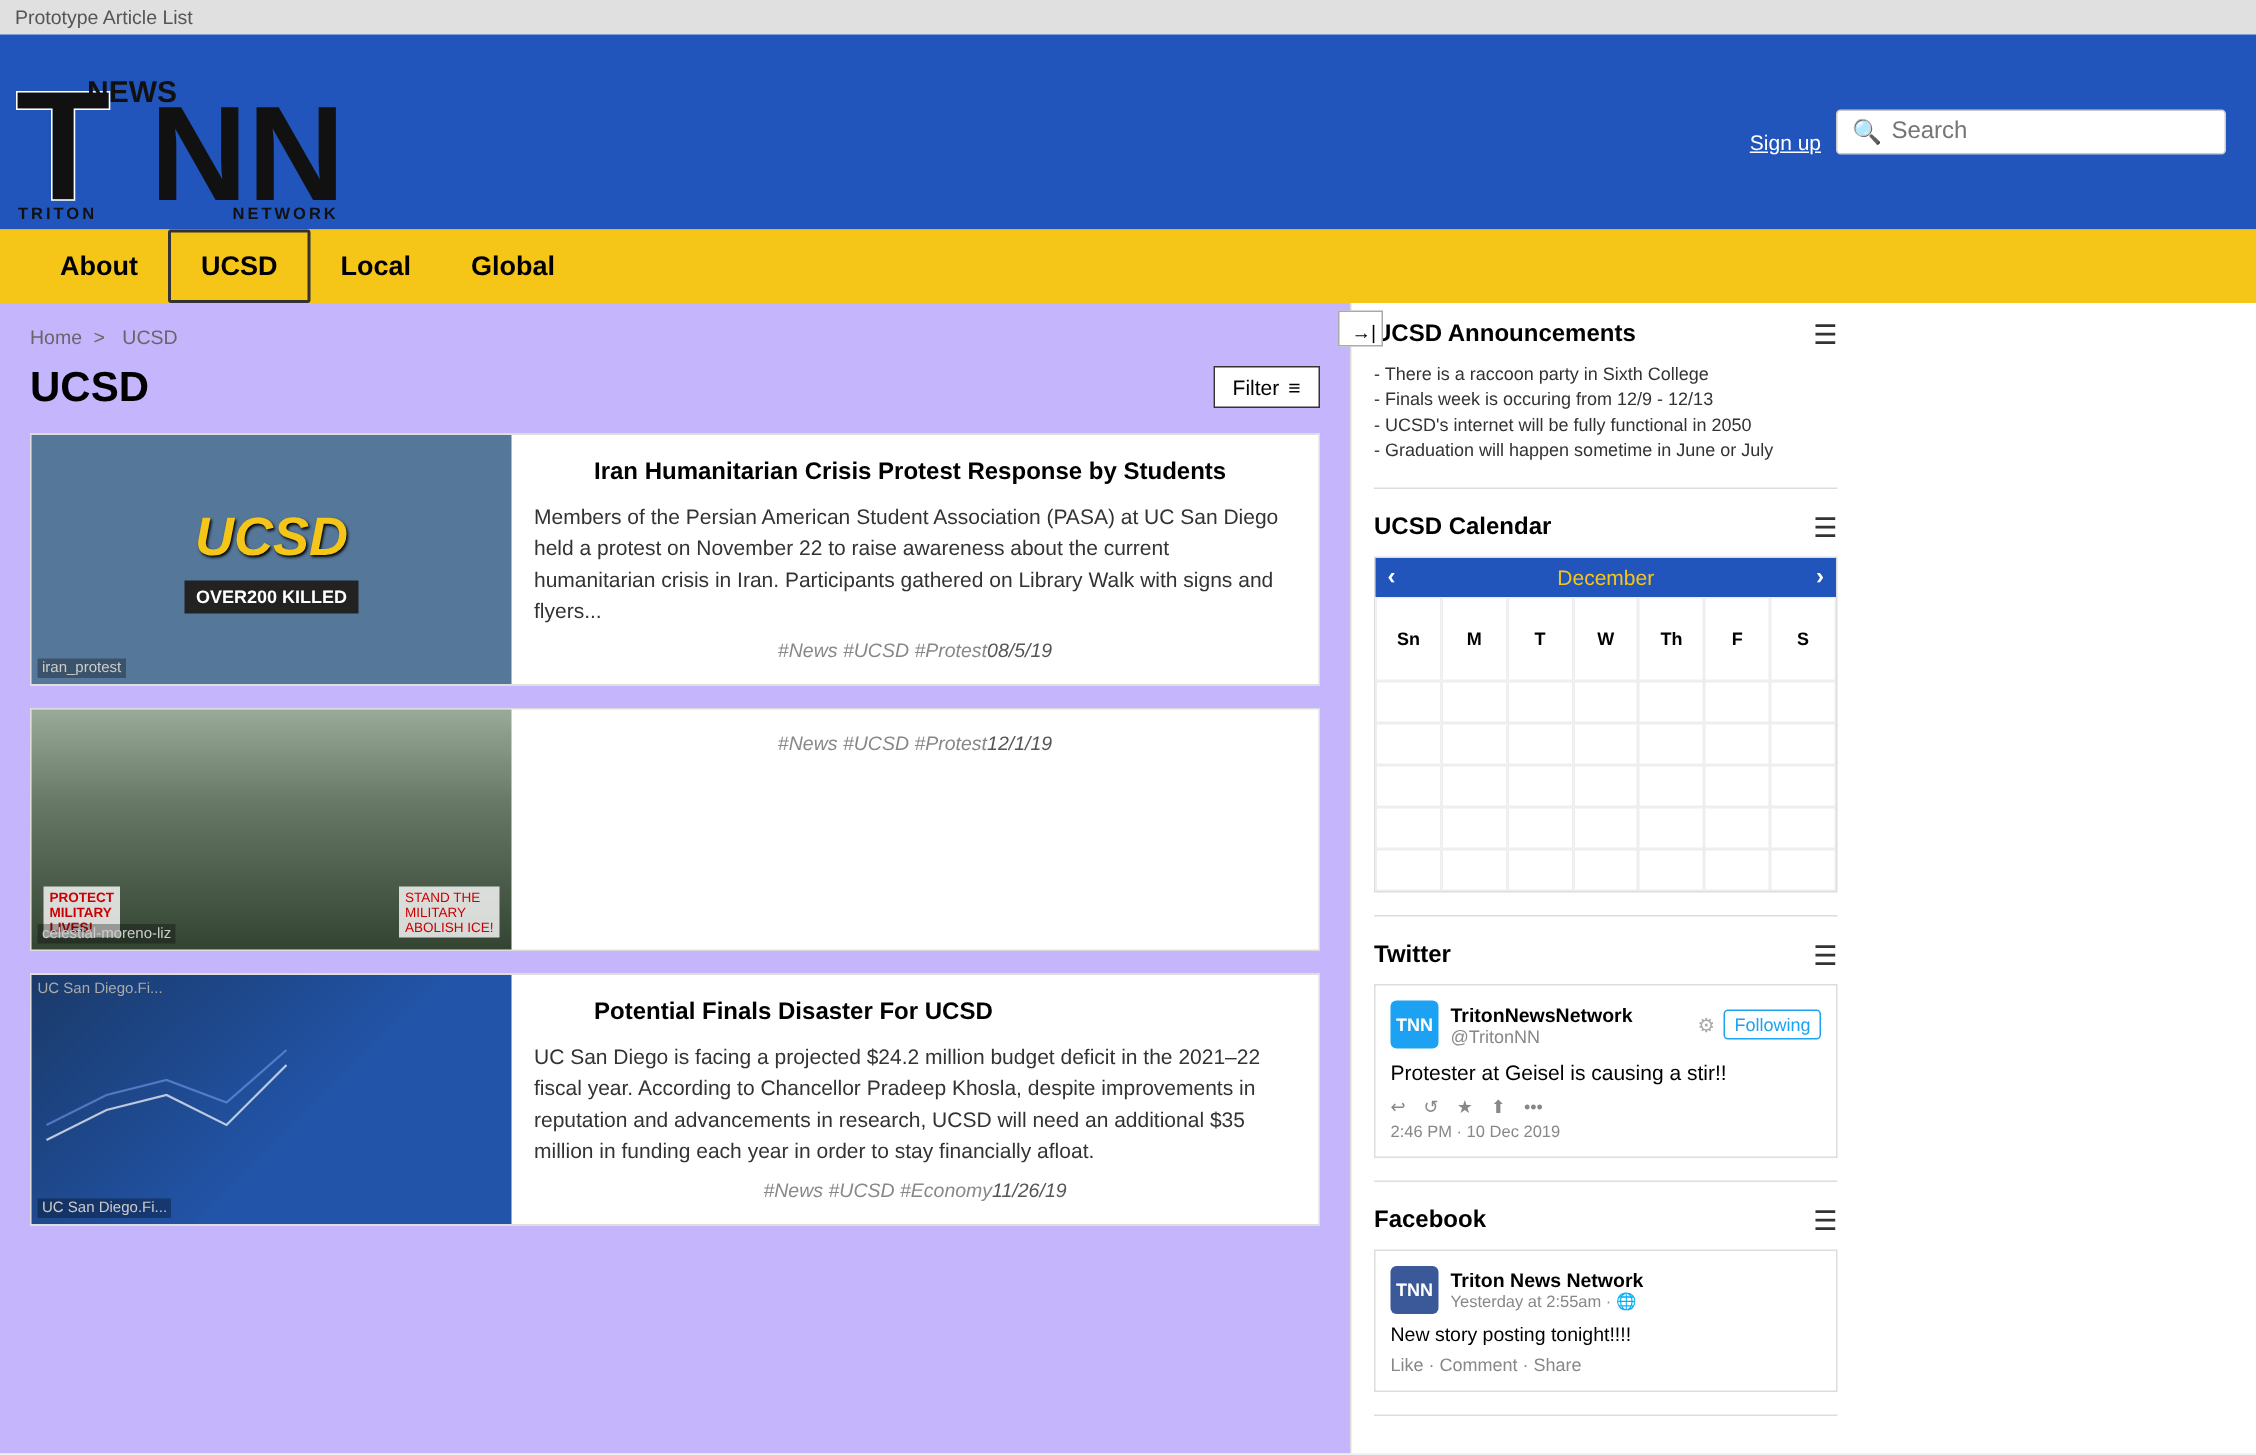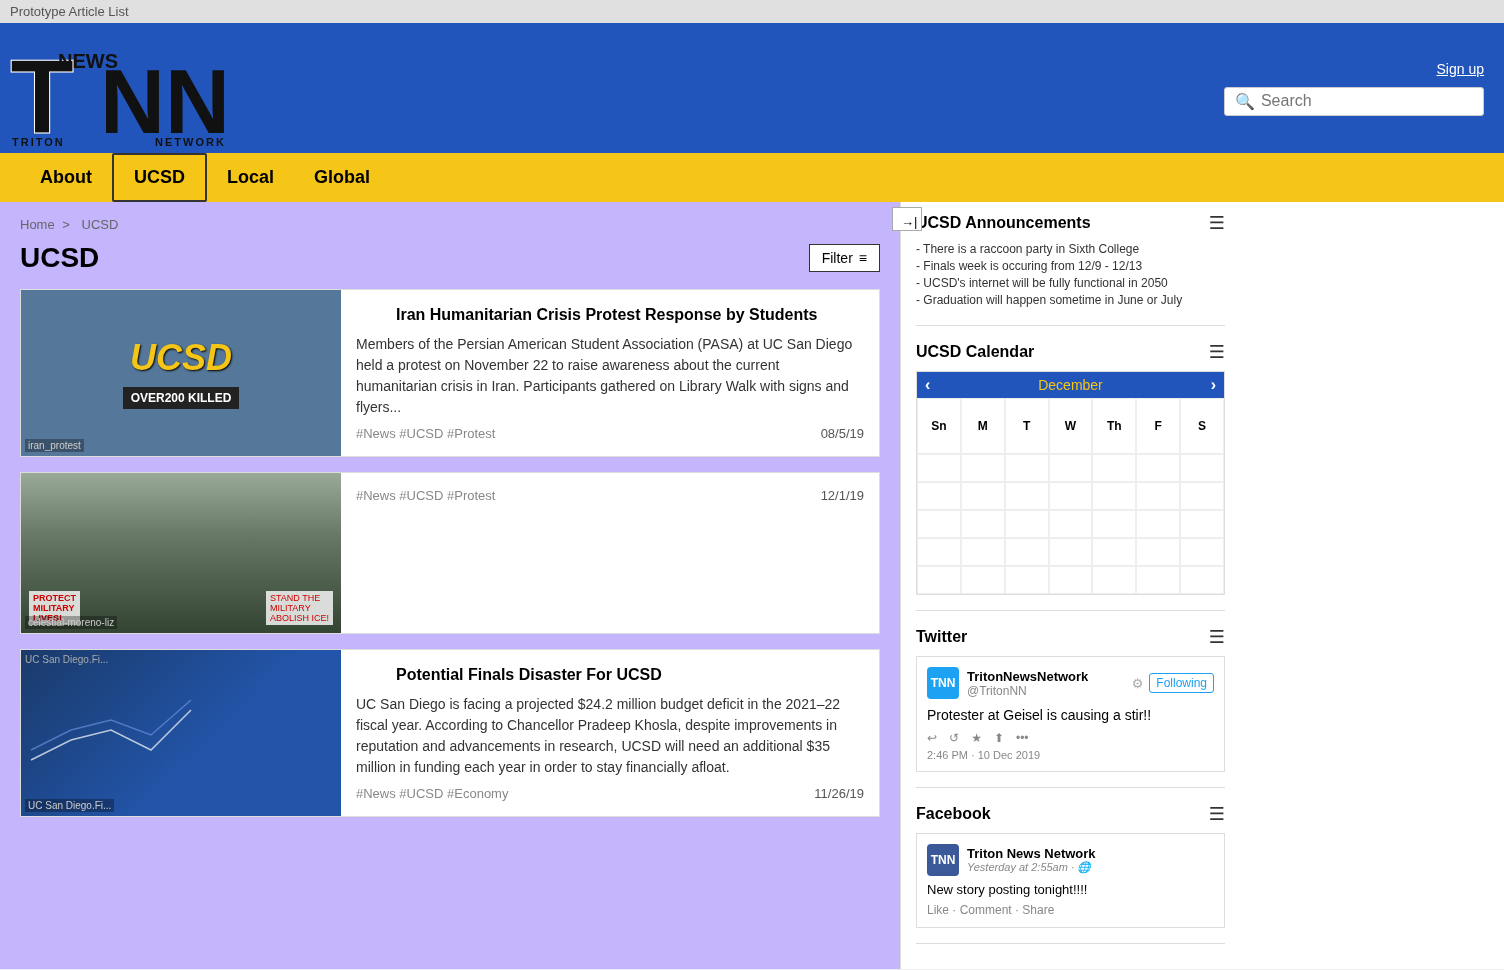--- a/index.html
+++ b/index.html
@@ -29,21 +29,21 @@
       align-items: flex-start;
     }
     .logo-wrapper {
       position: relative;
       width: 260px;
       height: 100px;
     }
 
     #header-right {
       display: flex;
-      flex-direction: column;
+      flex-direction: row;
       align-items: flex-end;
       gap: 10px;
     }
     #signup-link {
       color: #fff;
       text-decoration: underline;
       font-size: 14px;
       cursor: pointer;
     }
     #search-box {
@@ -164,22 +164,23 @@
       margin-left: 40px;
     }
     .article-excerpt {
       font-size: 14px;
       color: #333;
       line-height: 1.5;
       margin-bottom: 8px;
     }
     .article-footer {
       display: flex;
-      justify-content: space-between;
-      align-items: center;
+      justify-content: center;
+      align-items: center;
+      font-style: italic;
     }
     .article-tags { color: #888; font-size: 13px; }
     .article-date { color: #555; font-size: 13px; }
 
     
     #sidebar {
       width: 340px;
       padding: 10px 15px;
       border-left: 1px solid #ddd;
       flex-shrink: 0;
@@ -292,21 +293,21 @@
       padding: 2px 6px;
       border-radius: 3px;
     }
     .social-post { font-size: 14px; margin-bottom: 8px; }
     .social-actions { display: flex; gap: 12px; color: #888; font-size: 12px; }
     .social-timestamp { color: #888; font-size: 11px; margin-top: 4px; }
 
     
     .fb-header { display: flex; align-items: center; gap: 8px; margin-bottom: 6px; }
     .fb-name { font-weight: bold; font-size: 13px; }
-    .fb-meta { color: #888; font-size: 11px; font-style: italic; }
+    .fb-meta { color: #888; font-size: 11px; }
     .fb-post { font-size: 13px; margin-bottom: 6px; }
     .fb-actions { color: #888; font-size: 12px; }
 
     #sidebar-collapse-btn {
       position: sticky;
       top: 10px;
       right: 0;
       margin-left: auto;
       display: block;
       width: 30px;

